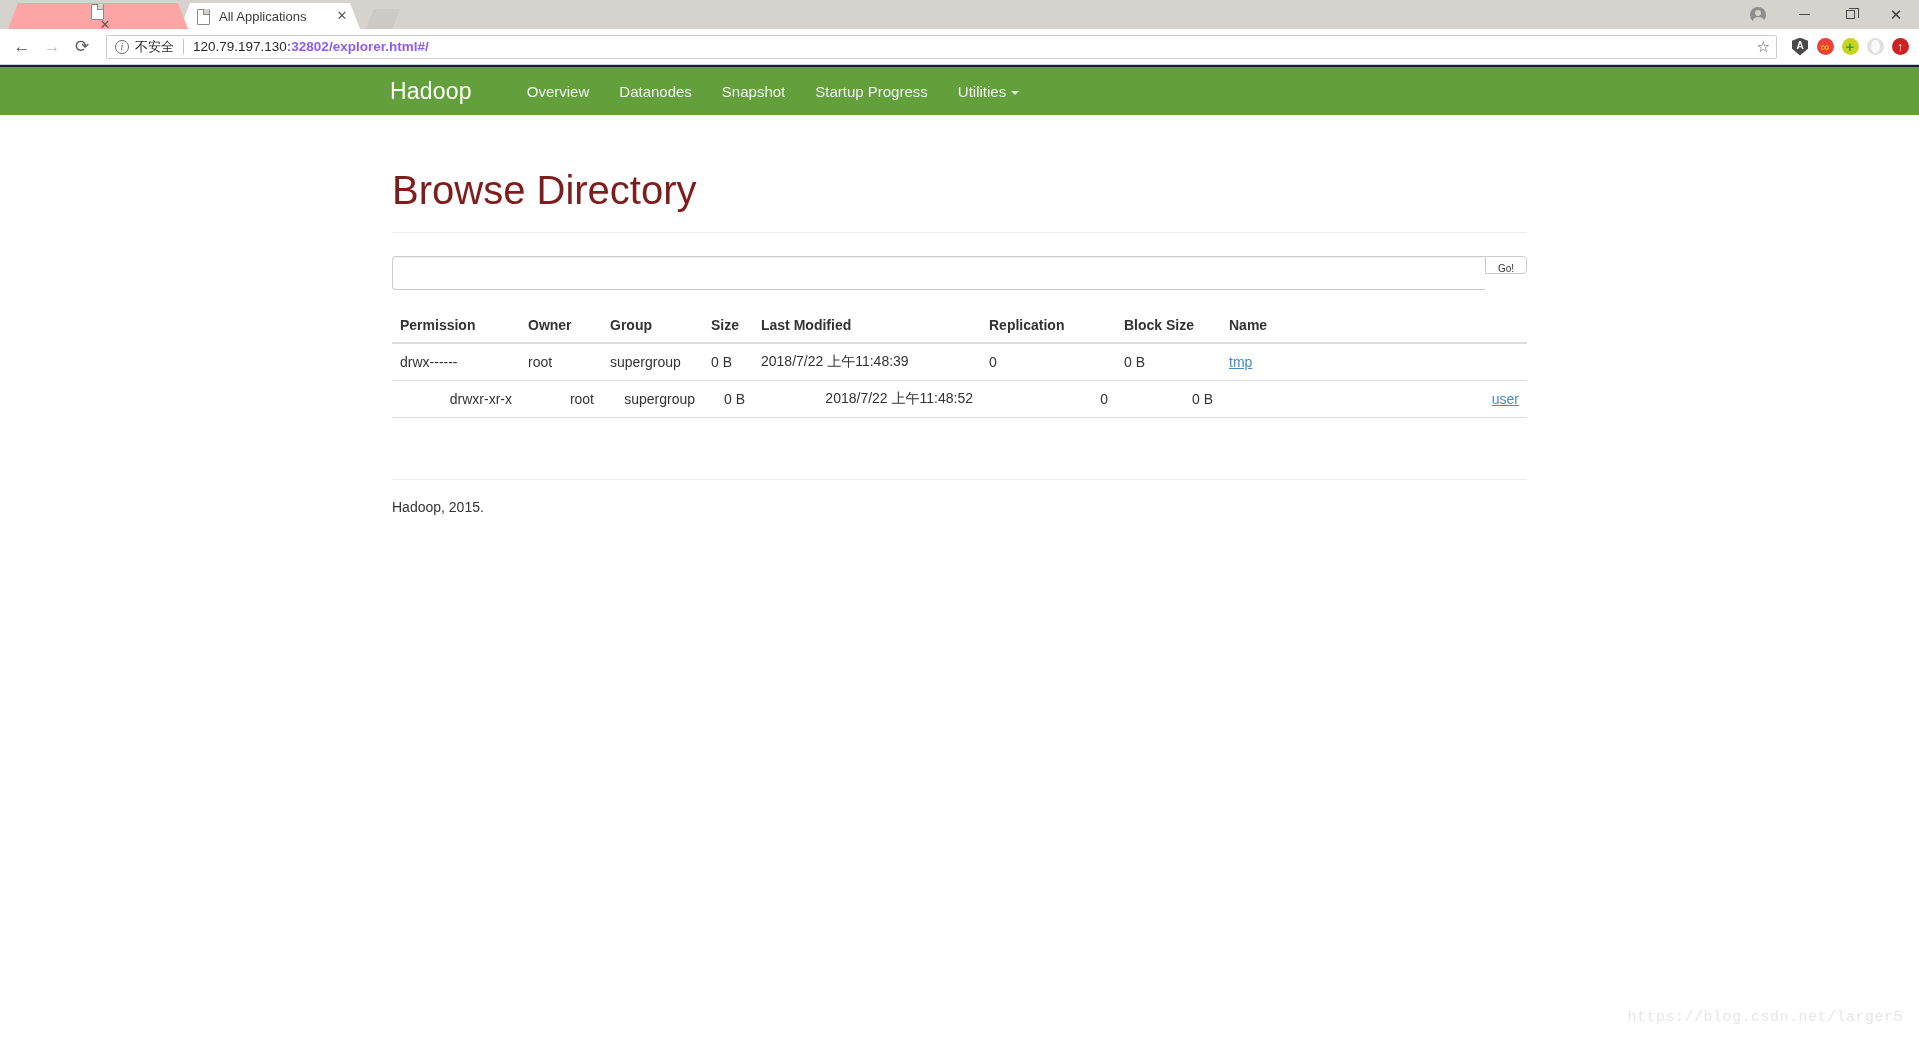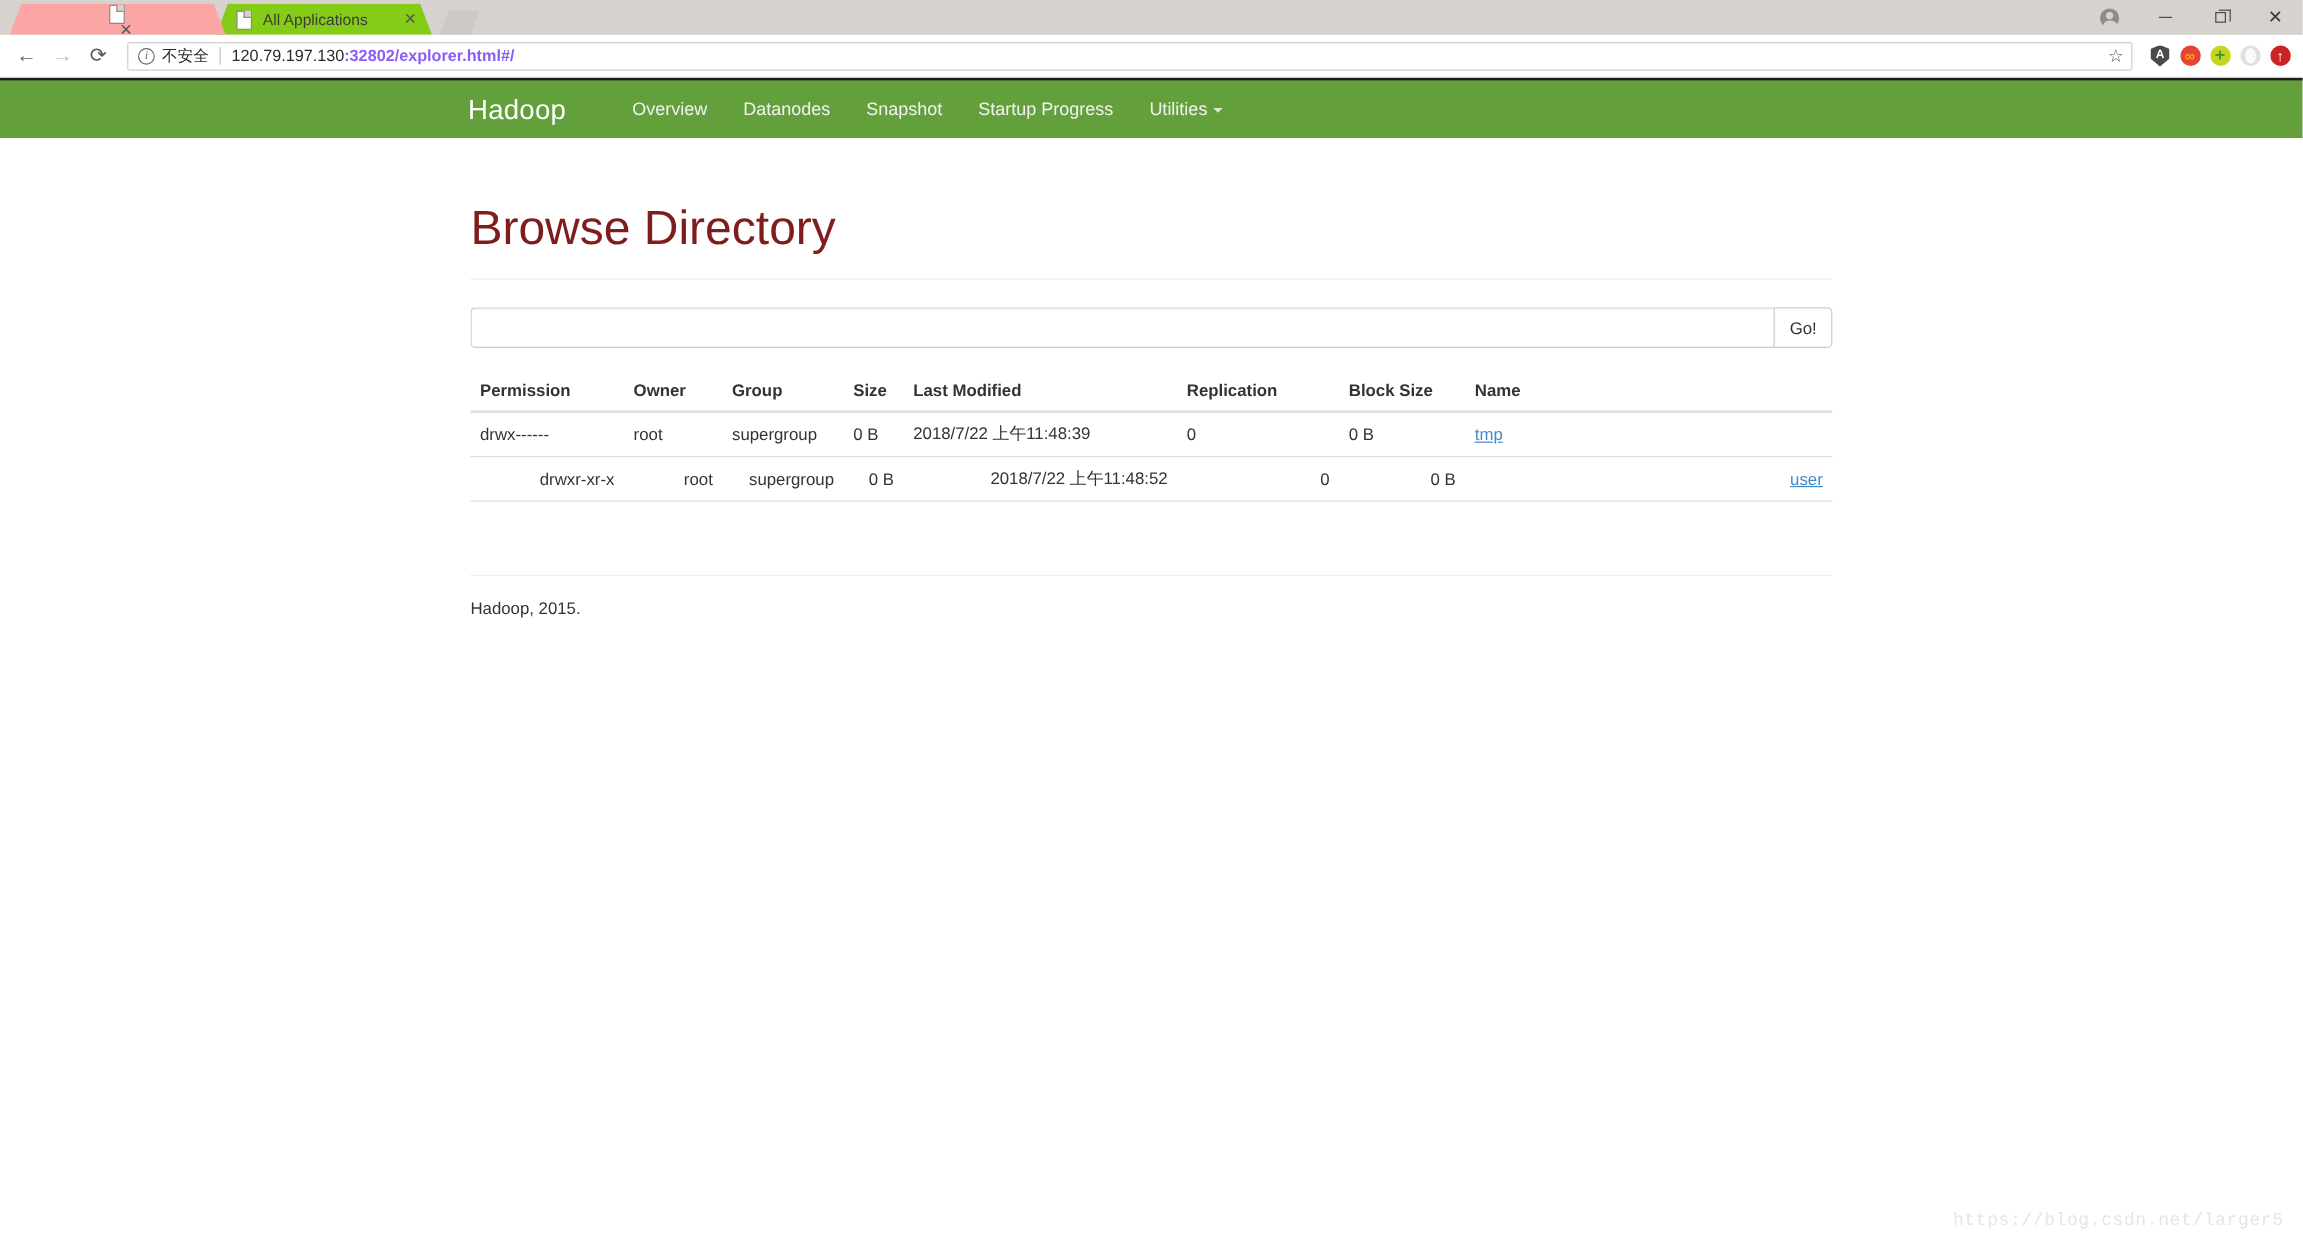--- a/index.html
+++ b/index.html
@@ -31,21 +31,21 @@
     align-items: center;
     padding: 0 10px 0 16px;
     min-width: 180px;
     max-width: 230px;
     margin-right: -8px;
     font-size: 13px;
     color: #2b2b2b;
     clip-path: polygon(10px 0, calc(100% - 10px) 0, 100% 100%, 0 100%);
   }
   .tab.active { background: #fca5a5; z-index: 3; color: #232323; flex-direction: column; }
-  .tab.inactive { background: #84cc16; z-index: 1; color: #3c3c3c; }
+  .tab.inactive { background: #ffffff; z-index: 1; color: #3c3c3c; }
   .tab .favicon {
     width: 14px; height: 16px; margin-right: 9px; flex: 0 0 14px;
     position: relative;
   }
   .tab .favicon::before {
     content: ""; position: absolute; left: 1px; top: 1px;
     width: 11px; height: 14px;
     border: 1px solid #8a8a8a; background: #fff;
     border-radius: 1px;
   }
@@ -214,24 +214,24 @@
     flex: 1; height: 34px;
     border: 1px solid #cccccc; border-right: none;
     border-radius: 4px 0 0 4px;
     padding: 6px 12px; font-size: 14px;
     color: #555; outline: none;
     font-family: "Liberation Sans", sans-serif;
     background: #fff;
     box-shadow: inset 0 1px 1px rgba(0,0,0,.06);
   }
   .go-btn {
-    height: 34px; padding: 6px 12px;
+    height: 18px; padding: 6px 12px;
     background: #ffffff; border: 1px solid #cccccc;
     border-radius: 0 4px 4px 0;
-    font-size: 14px; color: #333;
+    font-size: 10px; color: #333;
     font-family: "Liberation Sans", sans-serif;
     cursor: pointer;
   }
 
   table.listing {
     width: 100%; border-collapse: collapse;
     font-size: 14px; color: #333;
   }
   table.listing thead th {
     text-align: left; font-weight: bold;

